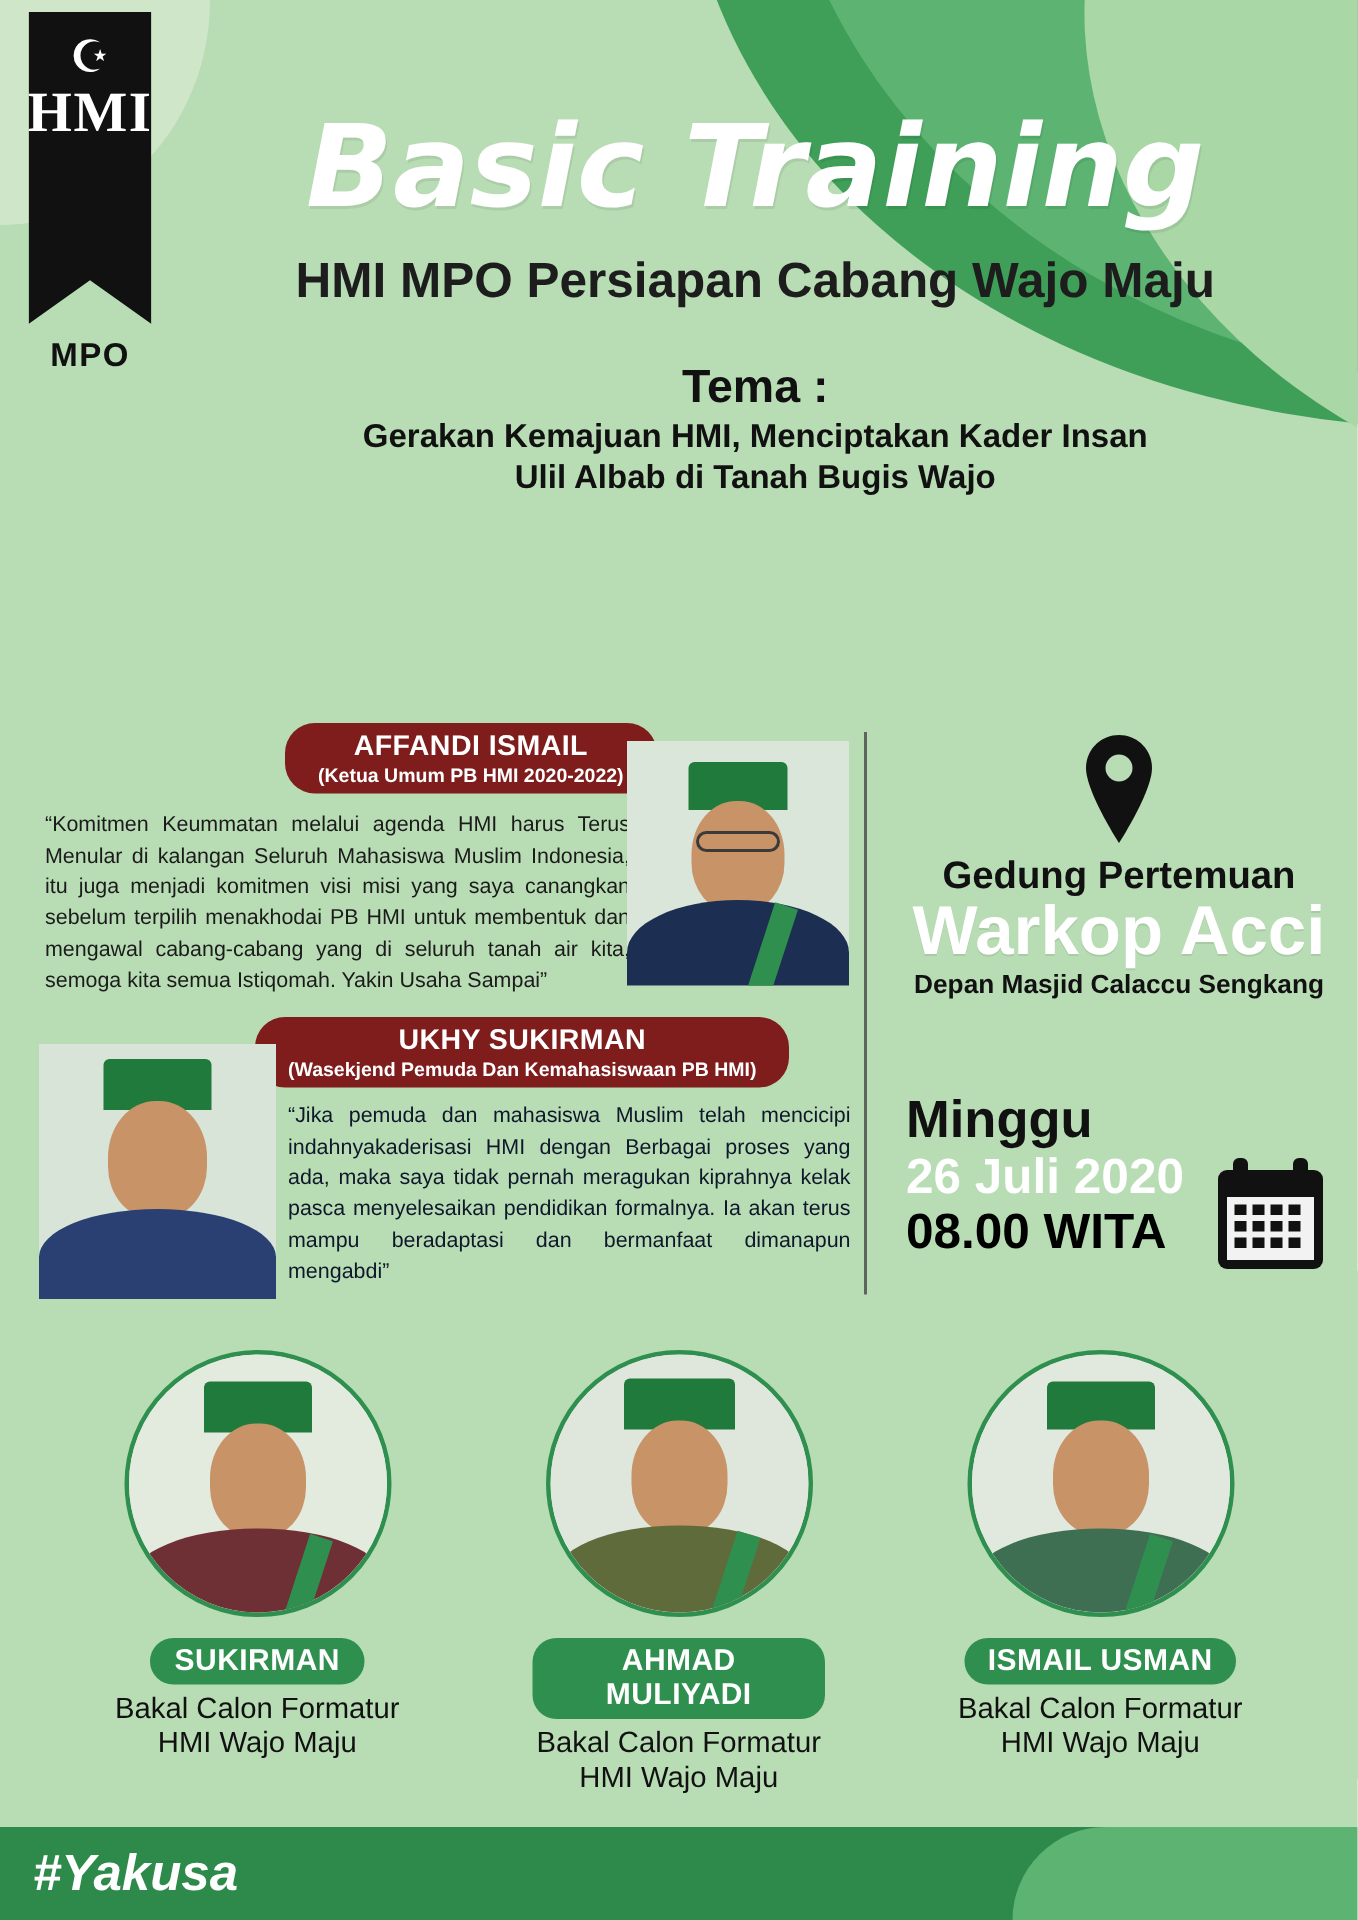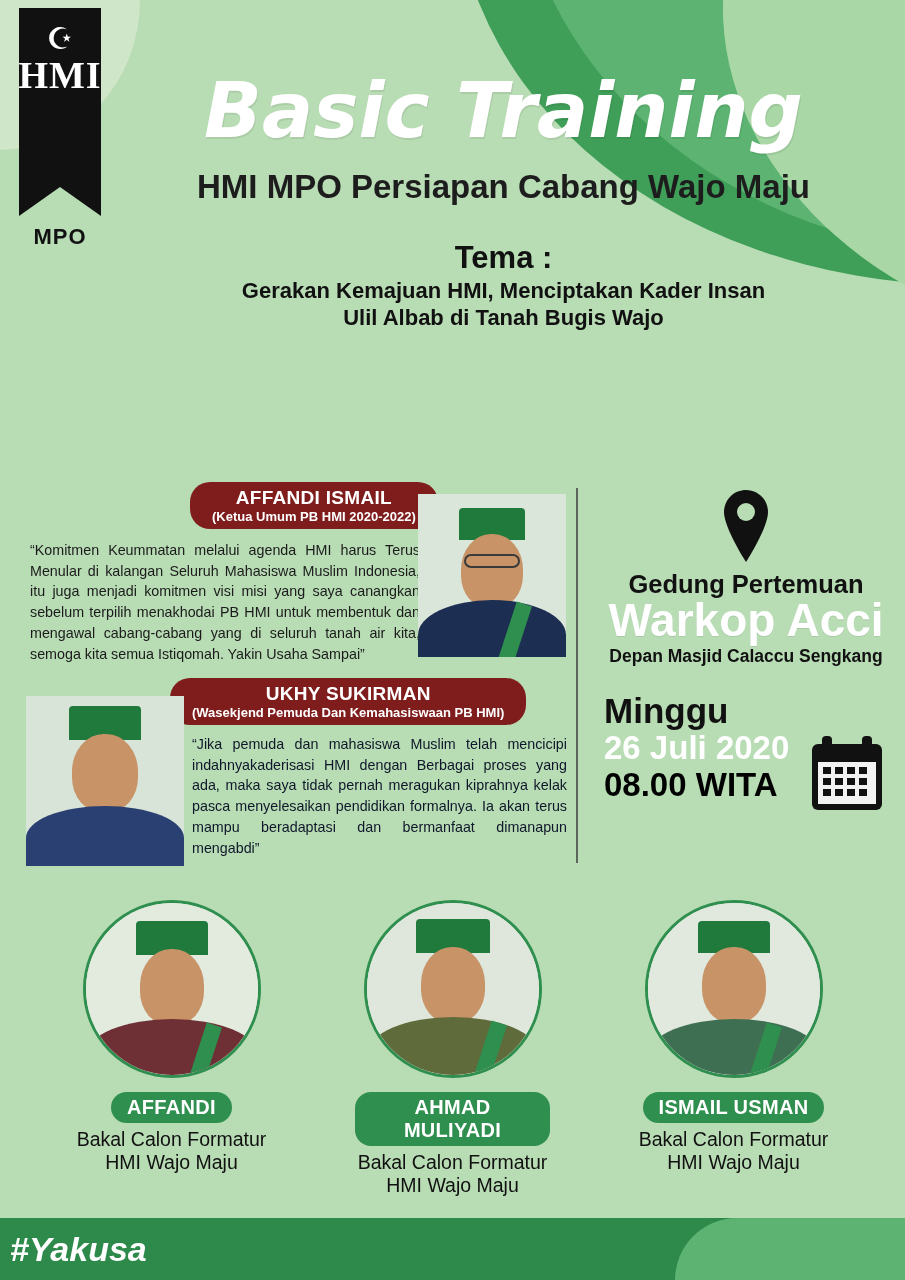--- a/index.html
+++ b/index.html
@@ -159,21 +159,21 @@
   }
   .venue-l1 { font-size: 25.5px; font-weight: bold; color: #111; line-height: 1.1; }
   .venue-l2 {
     font-size: 46px; font-weight: bold; color: #fff;
     line-height: 1.05; margin-top: -2px;
     text-shadow: 0 1px 0 rgba(0,0,0,.08);
   }
   .venue-l3 { font-size: 17.5px; font-weight: bold; color: #111; margin-top: 2px; }
 
   .datebox {
-    position: absolute; left: 600px; top: 692px; width: 292px;
+    position: absolute; left: 600px; top: 728px; width: 292px;
     z-index: 6;
   }
   .date-left { padding-left: 4px; }
   .d1 { font-size: 35px; font-weight: bold; color: #111; line-height: 1.08; }
   .d2 { font-size: 33px; font-weight: bold; color: #ffffff; line-height: 1.12; }
   .d3 { font-size: 33px; font-weight: bold; color: #000000; line-height: 1.12; }
   .cal-icon {
     position: absolute; right: 6px; top: 42px;
     width: 78px; height: 82px;
   }
@@ -210,21 +210,21 @@
   
   .footer {
     position: absolute; left: 0; bottom: 0;
     width: 905px; height: 62px;
     background: #2d8a4a;
     display: flex; align-items: center;
     z-index: 7;
   }
   .footer-tag {
     color: #fff; font-size: 34px; font-weight: bold;
-    padding-left: 10px; font-style: italic;
+    padding-left: 22px; font-style: italic;
   }
   .footer-curve {
     position: absolute; right: 0; bottom: 0;
     width: 230px; height: 62px;
     background: #5cb372;
     border-radius: 80px 0 0 0;
   }
 
   
   .p-bg { position: absolute; inset: 0; background: #e7eee6; }
@@ -348,21 +348,21 @@
   <div class="cands">
 
     <div class="cand">
       <div class="cand-photo">
         <div class="p-bg" style="background:#e3eade"></div>
         <div class="p-cap" style="top:18px;width:72px;height:34px;"></div>
         <div class="p-head" style="top:46px;width:64px;height:76px;"></div>
         <div class="p-body" style="top:116px;width:170px;height:70px;background:#6e2f35;"></div>
         <div class="p-sash" style="left:108px;top:120px;"></div>
       </div>
-      <div class="cand-name">AFFANDI</div>
+      <div class="cand-name">SUKIRMAN</div>
       <div class="cand-role">
         <span>Bakal Calon Formatur</span><br>
         <span>HMI Wajo Maju</span>
       </div>
     </div>
 
     <div class="cand">
       <div class="cand-photo">
         <div class="p-bg" style="background:#dfe7dc"></div>
         <div class="p-cap" style="top:16px;width:74px;height:34px;"></div>

